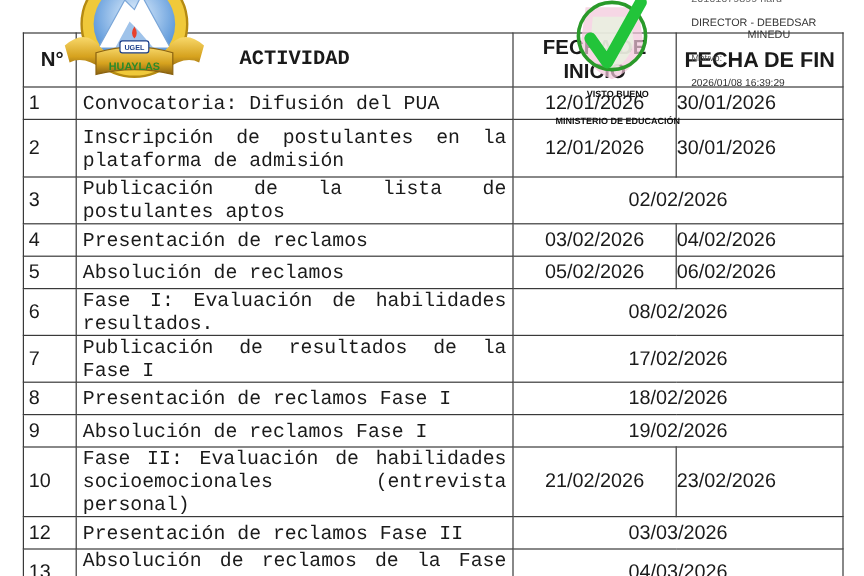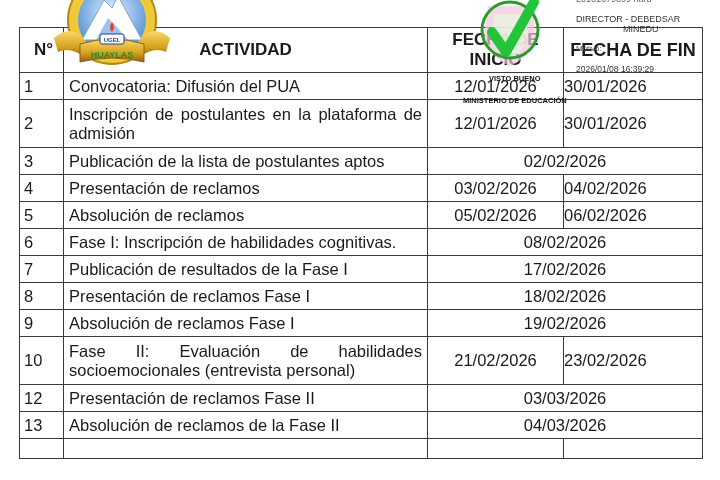--- a/index.html
+++ b/index.html
@@ -18,21 +18,21 @@
     border: 1.5px solid #3a3a3a;
     font-size: 16.5px;
     line-height: 19px;
     vertical-align: middle;
     font-weight: normal;
   }
   table.sched th {
     font-weight: bold; font-size: 17px; text-align: center; height: 45px; line-height: 20px;
   }
   .c-num { width: 44px; padding-left: 4px; text-align: left; }
-  .c-act { width: 364px; padding: 0 5px; text-align: justify; }
+  .c-act { width: 364px; padding: 0 5px; text-align: justify; font-family: Liberation Mono, monospace; }
   .c-ini { width: 136px; text-align: center; }
   .c-fin { width: 139px; text-align: left; }
   td.c-num { text-align: left; }
   tr.r1 td { height: 27px; }
   tr.r2 td { height: 48px; }
   tr.cut td { height: 20px; }
   td.c-act.two { text-align-last: left; }
 
   
   .logo-ugel { position: absolute; left: 52px; top: -18px; width: 120px; height: 92px; }
@@ -91,21 +91,21 @@
         <td class="c-fin">04/02/2026</td>
       </tr>
       <tr class="r1">
         <td class="c-num">5</td>
         <td class="c-act">Absolución de reclamos</td>
         <td class="c-ini">05/02/2026</td>
         <td class="c-fin">06/02/2026</td>
       </tr>
       <tr class="r1">
         <td class="c-num">6</td>
-        <td class="c-act">Fase I: Inscripción de habilidades cognitivas.</td>
+        <td class="c-act">Fase I: Evaluación de habilidades resultados.</td>
         <td class="c-ini" colspan="2">08/02/2026</td>
       </tr>
       <tr class="r1">
         <td class="c-num">7</td>
         <td class="c-act">Publicación de resultados de la Fase I</td>
         <td class="c-ini" colspan="2">17/02/2026</td>
       </tr>
       <tr class="r1">
         <td class="c-num">8</td>
         <td class="c-act">Presentación de reclamos Fase I</td>

